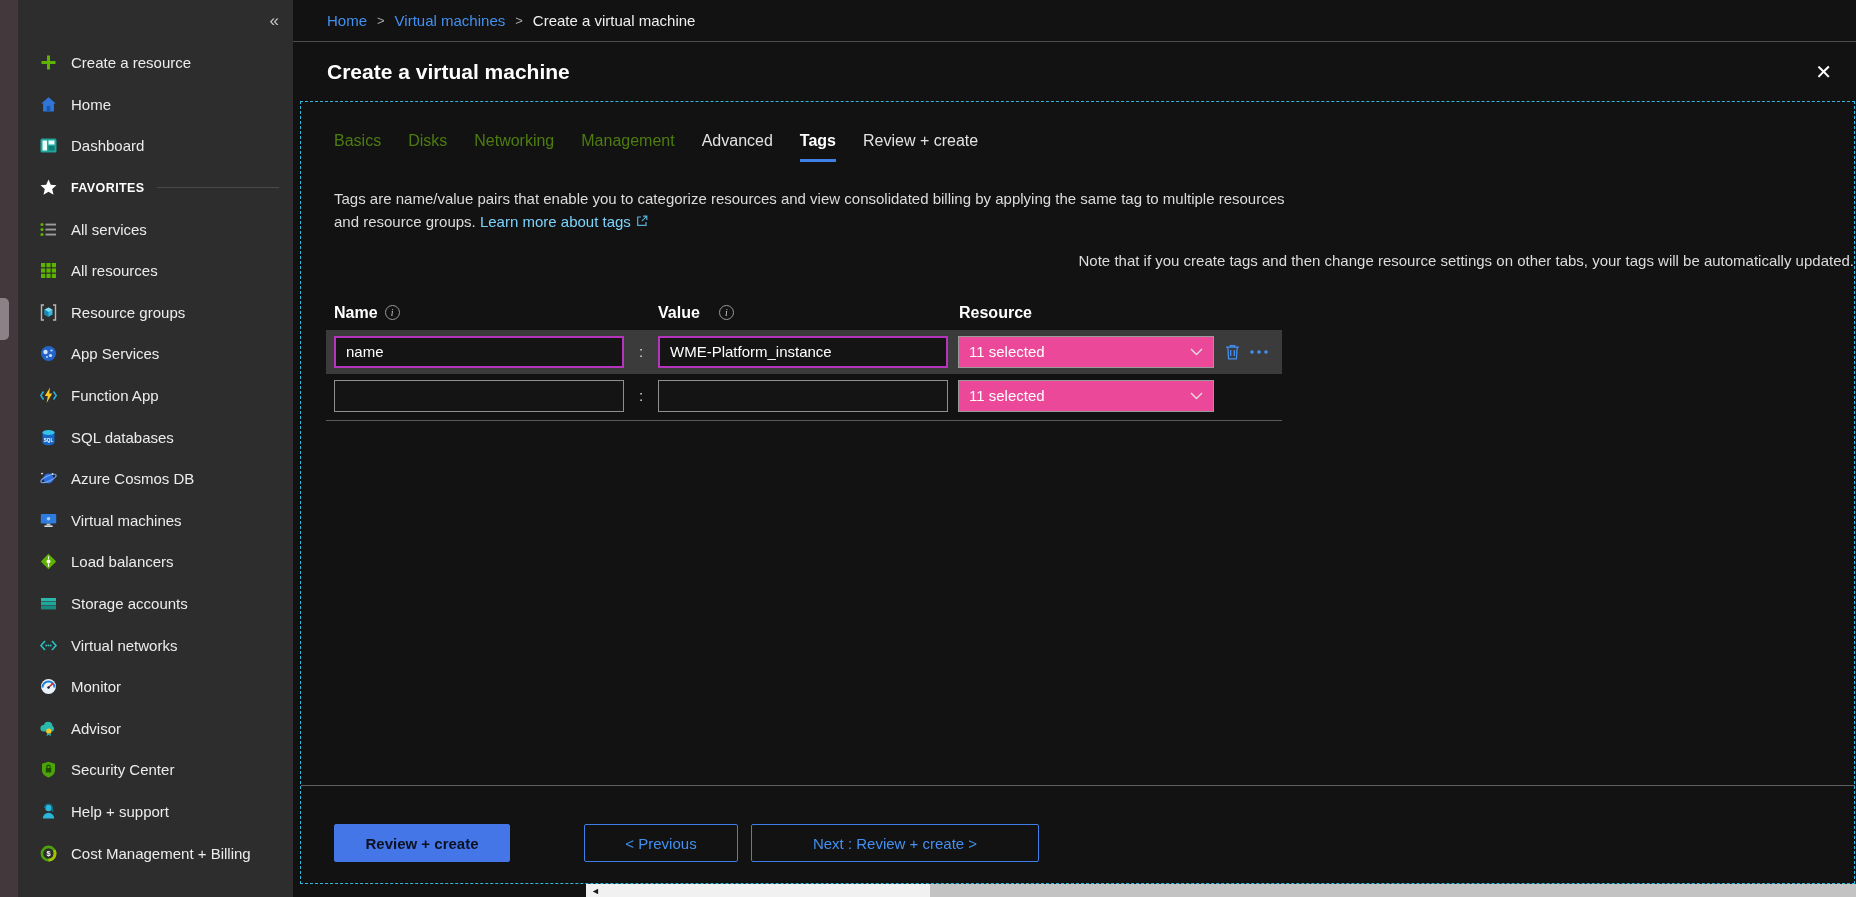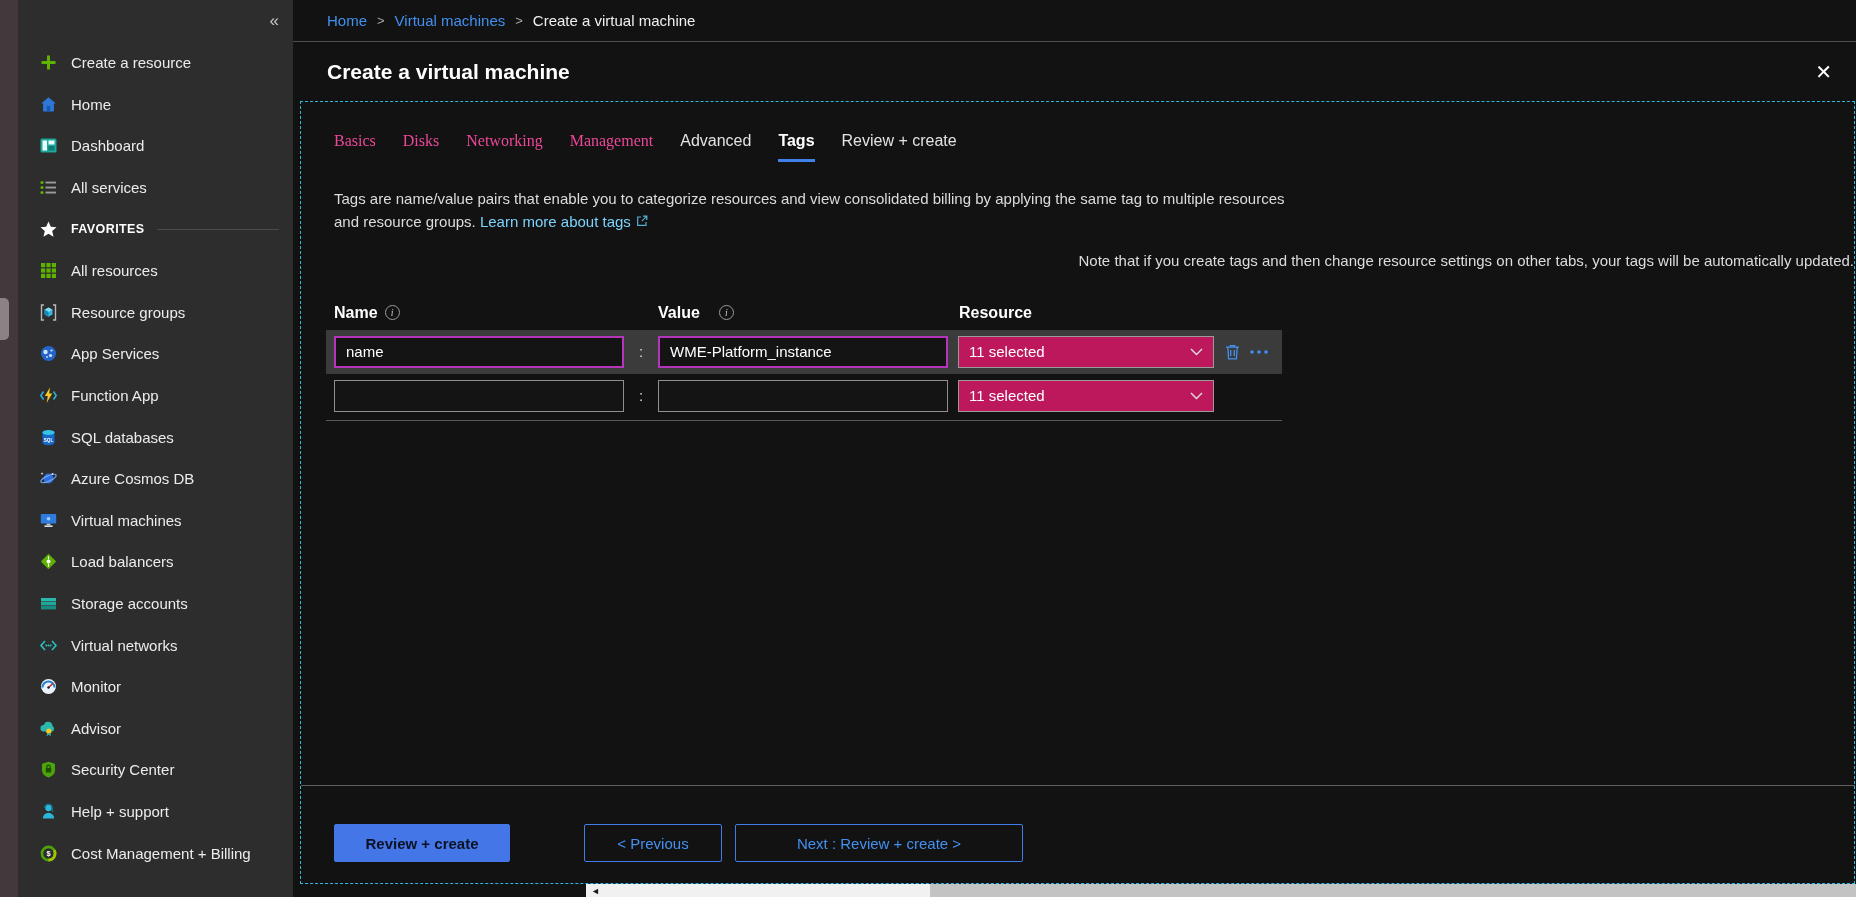--- a/index.html
+++ b/index.html
@@ -30,54 +30,54 @@
   .page-title { color:#fff; font-size:21px; font-weight:bold; }
   .close-btn { margin-left:auto; color:#fff; font-size:20px; cursor:pointer; line-height:1; padding:4px 6px; }
 
   
   .panel { position:absolute; left:7px; top:101px; width:1555px; height:783px; border:1px dashed #2eb8dc; background:#121212; }
   .panel-inner { padding:30px 0 0 33px; }
 
   
   .tabs { display:flex; gap:27px; font-size:16px; }
   .tab { padding-bottom:9px; cursor:pointer; }
-  .tab.visited { color:#ec4899;font-family:Liberation Serif, serif; }
+  .tab.visited { color:#4d7c0f; }
   .tab.default { color:#e2e2e2; }
   .tab.active { color:#fff; font-weight:bold; border-bottom:3px solid #4081e8; }
 
   .desc { margin-top:25px; max-width:952px; color:#dcdcdc; font-size:15px; line-height:1.55; }
   .learn-link { color:#7dd3fc; cursor:pointer; }
   .ext-icon { display:inline-block; vertical-align:-1px; margin-left:4px; }
   .note { margin-top:17px; color:#dcdcdc; font-size:15px;text-align:right; }
 
   
   .tag-table { margin-top:27px; }
   .tag-head { display:flex; align-items:center; height:34px; color:#fff; font-size:16px; font-weight:bold; padding-left:8px; margin-left:-8px; }
   .th-name { width:324px; display:flex; align-items:center; gap:7px; }
   .th-value { width:301px; display:flex; align-items:center; gap:19px; }
   .th-res { width:256px; }
   .info-icon { width:15px; height:15px; border:1px solid #9a9a9a; border-radius:50%; color:#c9c9c9; font-size:10px; font-style:italic; font-family:"Liberation Serif", serif; display:inline-flex; align-items:center; justify-content:center; font-weight:normal; }
   .tag-row { display:flex; align-items:center; height:44px; width:956px; padding-left:8px; margin-left:-8px; }
   .tag-row.active { background:#3b3b3b; }
   .tag-input { width:290px; height:32px; background:#141414; border:1px solid #8f8f8f; color:#fff; font-size:15px; padding:0 10px; font-family:"Liberation Sans", sans-serif; outline:none; }
   .tag-row.active .tag-input { border:2px solid #b434bc; }
   .colon-sep { width:34px; text-align:center; color:#dcdcdc; font-size:15px; }
-  .resource-select { width:256px; height:32px; margin-left:10px; background:#be185d; border:1px solid #9a9a9a; color:#fff; font-size:15px; display:flex; align-items:center; padding:0 10px; cursor:pointer; }
+  .resource-select { width:256px; height:32px; margin-left:10px; background:#ec4899; border:1px solid #9a9a9a; color:#fff; font-size:15px; display:flex; align-items:center; padding:0 10px; cursor:pointer; }
   .resource-select .sel-label { flex:1; }
   .row-actions { display:flex; align-items:center; margin-left:10px; gap:8px; }
   .trash-btn, .more-btn { cursor:pointer; display:inline-flex; align-items:center; }
   .table-rule { width:956px; margin-left:-8px; border-bottom:1px solid #5a5a5a; margin-top:2px; }
 
   
   .footer-rule { position:absolute; left:0; right:-1px; top:683px; border-top:1px solid #5f5f5f; }
   .footer-btns { position:absolute; left:33px; top:722px; display:flex; align-items:center; }
   .btn { height:38px; font-size:15px; border-radius:2px; display:inline-flex; align-items:center; justify-content:center; cursor:pointer; font-family:"Liberation Sans", sans-serif; }
   .btn-primary { width:176px; background:#4576e8; color:#0c1222; font-weight:bold; border:1px solid #4576e8; }
   .btn-outline { background:transparent; border:1px solid #3f7de8; color:#4390f0; padding:0 22px; }
-  .btn-prev { margin-left:74px; width:138px; }
+  .btn-prev { margin-left:74px; width:154px; }
   .btn-next { margin-left:13px; width:288px; }
 
   
   .hscroll { position:absolute; left:293px; right:0; bottom:0; height:13px; background:#f1f1f1; }
   .hscroll-arrow { position:absolute; left:5px; top:0; height:13px; display:flex; align-items:center; color:#1a1a1a; font-size:9px; }
   .hscroll-thumb { position:absolute; left:344px; width:1219px; top:0; height:13px; background:#c3c3c3; }
 </style>
 </head>
 <body>
 
@@ -111,41 +111,41 @@
           <span class="side-icon">
             <svg viewBox="0 0 19 19">
               <rect x="1.5" y="2.5" width="16" height="14" rx="1.5" fill="#21a69c"></rect>
               <rect x="3.5" y="4.5" width="4.5" height="10" fill="#eafffd"></rect>
               <rect x="9.5" y="4.5" width="6" height="4" fill="#eafffd"></rect>
               <rect x="9.5" y="10" width="6" height="4.5" fill="#0e7c74"></rect>
             </svg>
           </span>
           <span class="side-label">Dashboard</span>
         </div>
+        <div class="side-item section">
+          <span class="side-icon">
+            <svg viewBox="0 0 19 19">
+              <path d="M9.5 1.5l2.3 5.3 5.7.5-4.3 3.8 1.3 5.6-5-3-5 3 1.3-5.6L1.5 7.3l5.7-.5z" fill="#ffffff"></path>
+            </svg>
+          </span>
+          <span class="side-label">FAVORITES</span>
+          <span class="section-rule"></span>
+        </div>
         <div class="side-item">
           <span class="side-icon">
             <svg viewBox="0 0 19 19">
               <circle cx="3" cy="4.5" r="1.6" fill="#5db300"></circle>
               <circle cx="3" cy="9.5" r="1.6" fill="#5db300"></circle>
               <circle cx="3" cy="14.5" r="1.6" fill="#5db300"></circle>
               <rect x="6.5" y="3.6" width="10.5" height="1.9" fill="#9b9b9b"></rect>
               <rect x="6.5" y="8.6" width="10.5" height="1.9" fill="#9b9b9b"></rect>
               <rect x="6.5" y="13.6" width="10.5" height="1.9" fill="#9b9b9b"></rect>
             </svg>
           </span>
           <span class="side-label">All services</span>
-        </div>
-        <div class="side-item section">
-          <span class="side-icon">
-            <svg viewBox="0 0 19 19">
-              <path d="M9.5 1.5l2.3 5.3 5.7.5-4.3 3.8 1.3 5.6-5-3-5 3 1.3-5.6L1.5 7.3l5.7-.5z" fill="#ffffff"></path>
-            </svg>
-          </span>
-          <span class="side-label">FAVORITES</span>
-          <span class="section-rule"></span>
         </div>
         <div class="side-item">
           <span class="side-icon">
             <svg viewBox="0 0 19 19">
               <g fill="#5db300">
                 <rect x="2" y="2" width="4.2" height="4.2"></rect>
                 <rect x="7.4" y="2" width="4.2" height="4.2"></rect>
                 <rect x="12.8" y="2" width="4.2" height="4.2"></rect>
                 <rect x="2" y="7.4" width="4.2" height="4.2"></rect>
                 <rect x="7.4" y="7.4" width="4.2" height="4.2"></rect>

